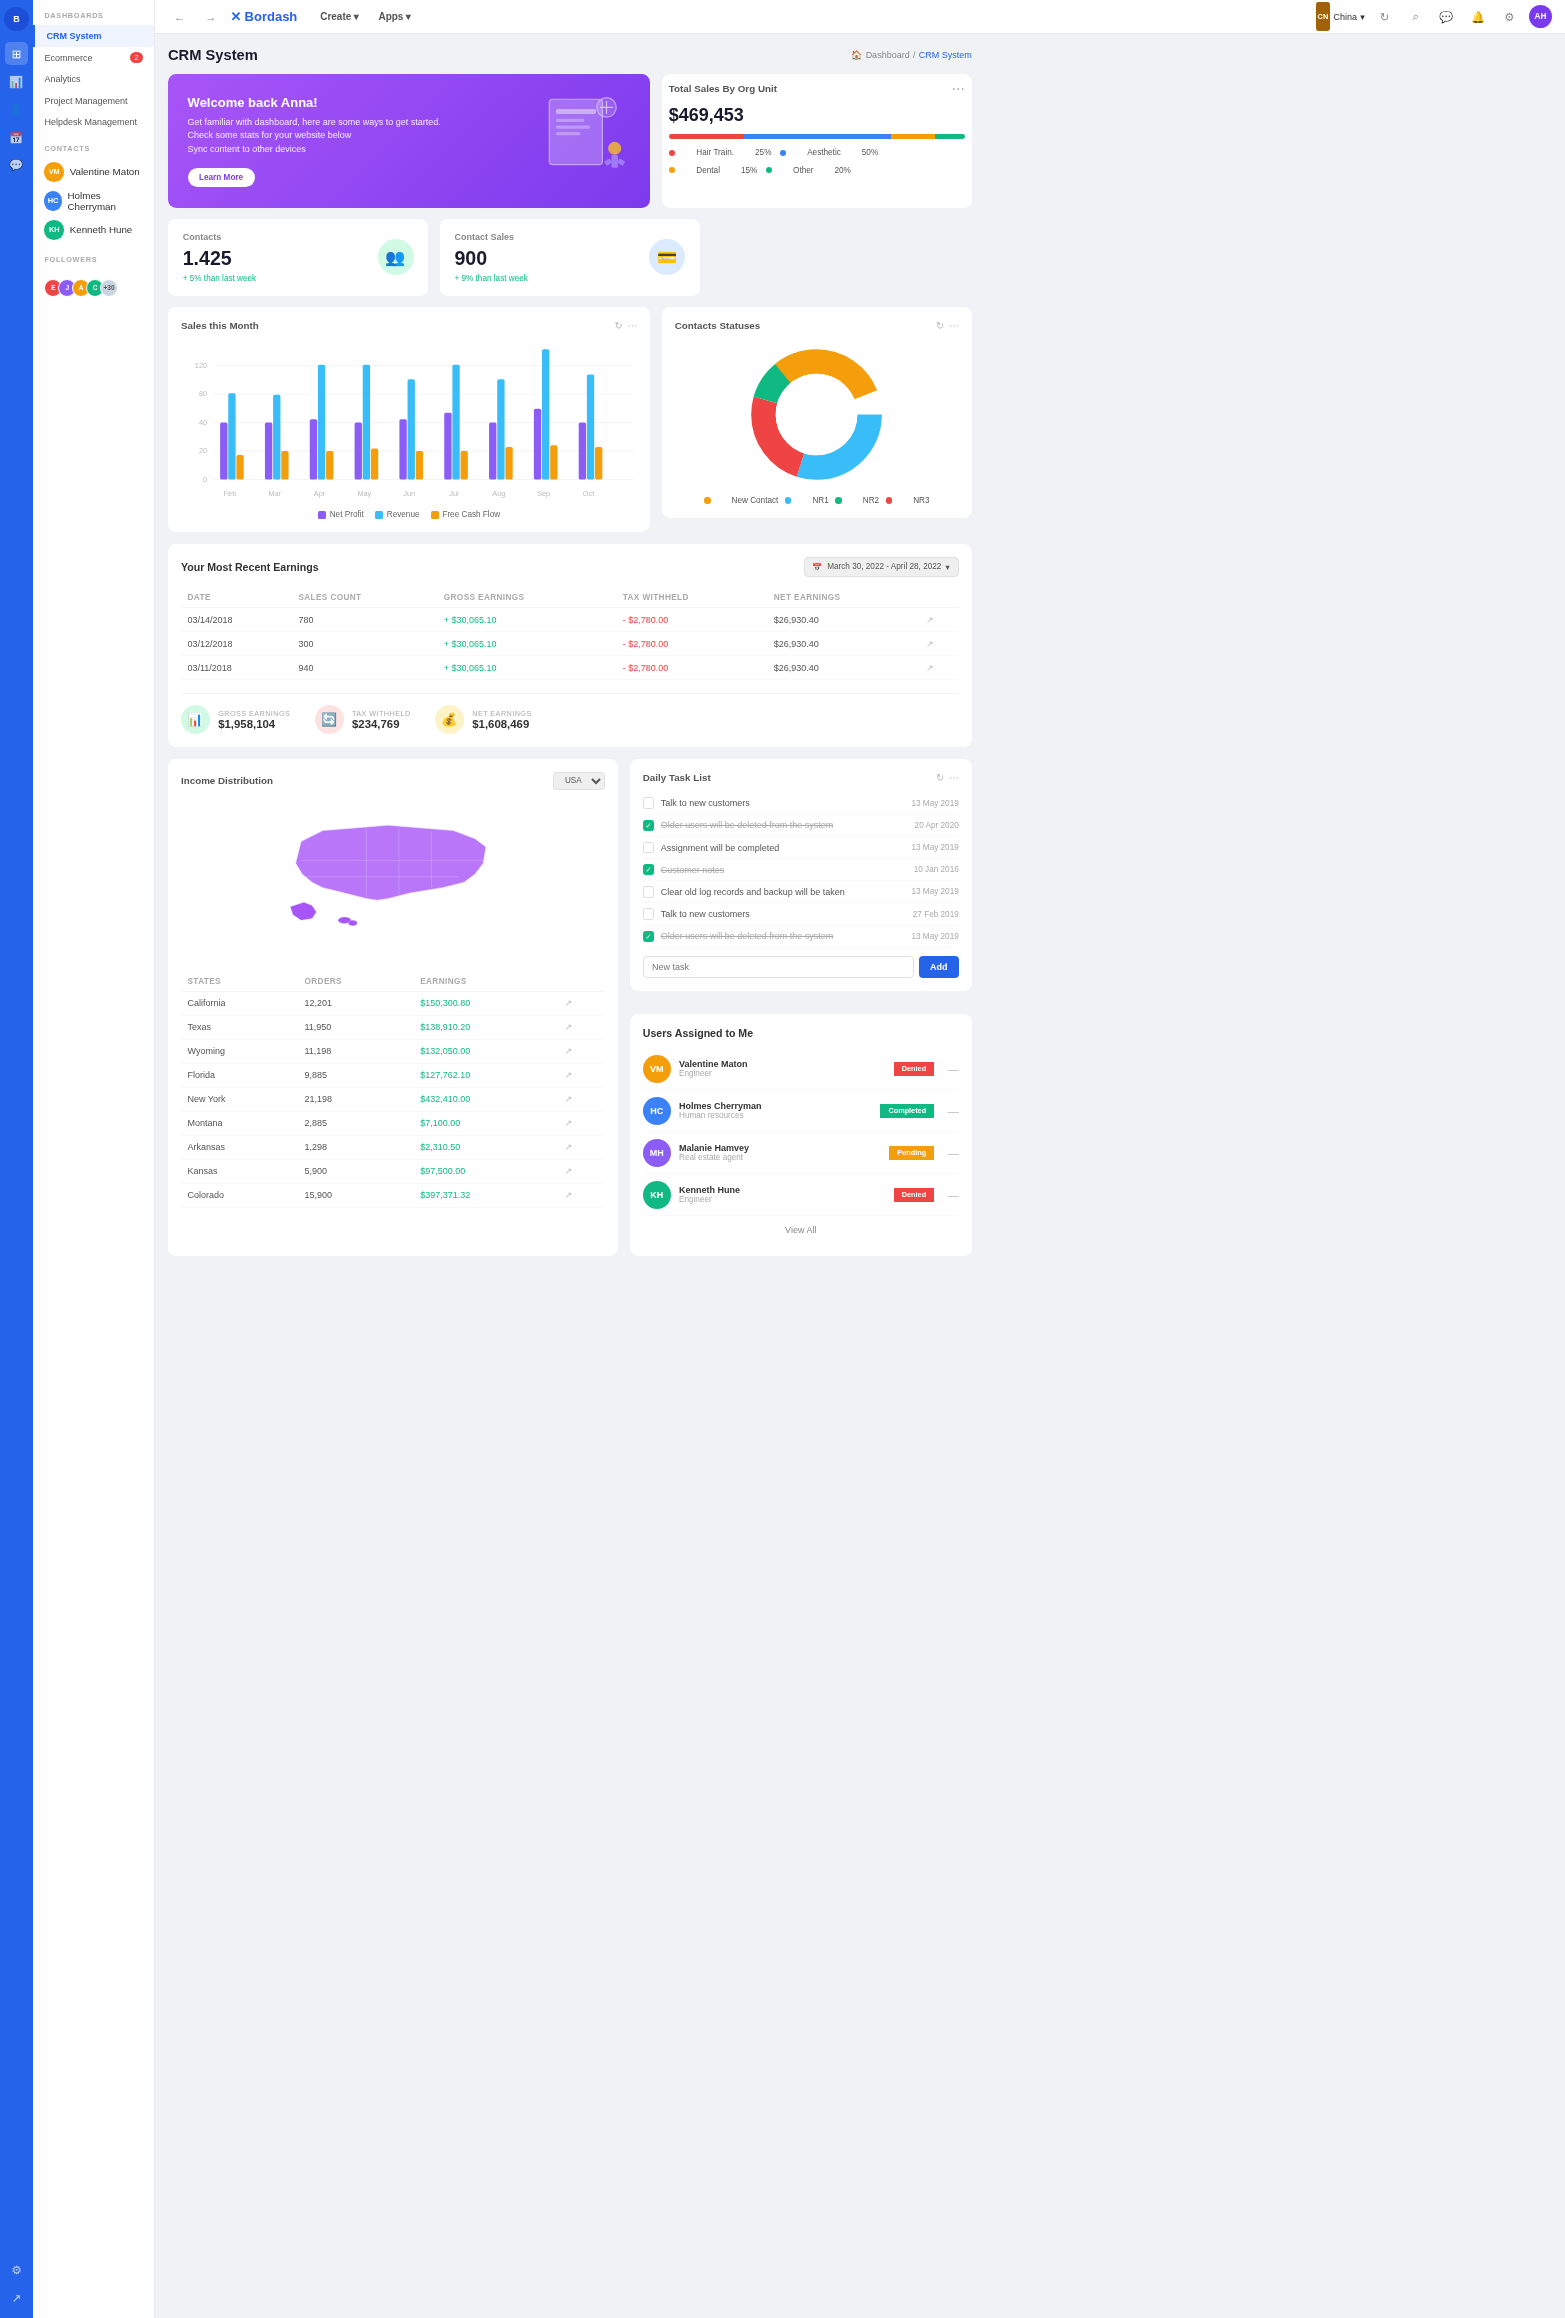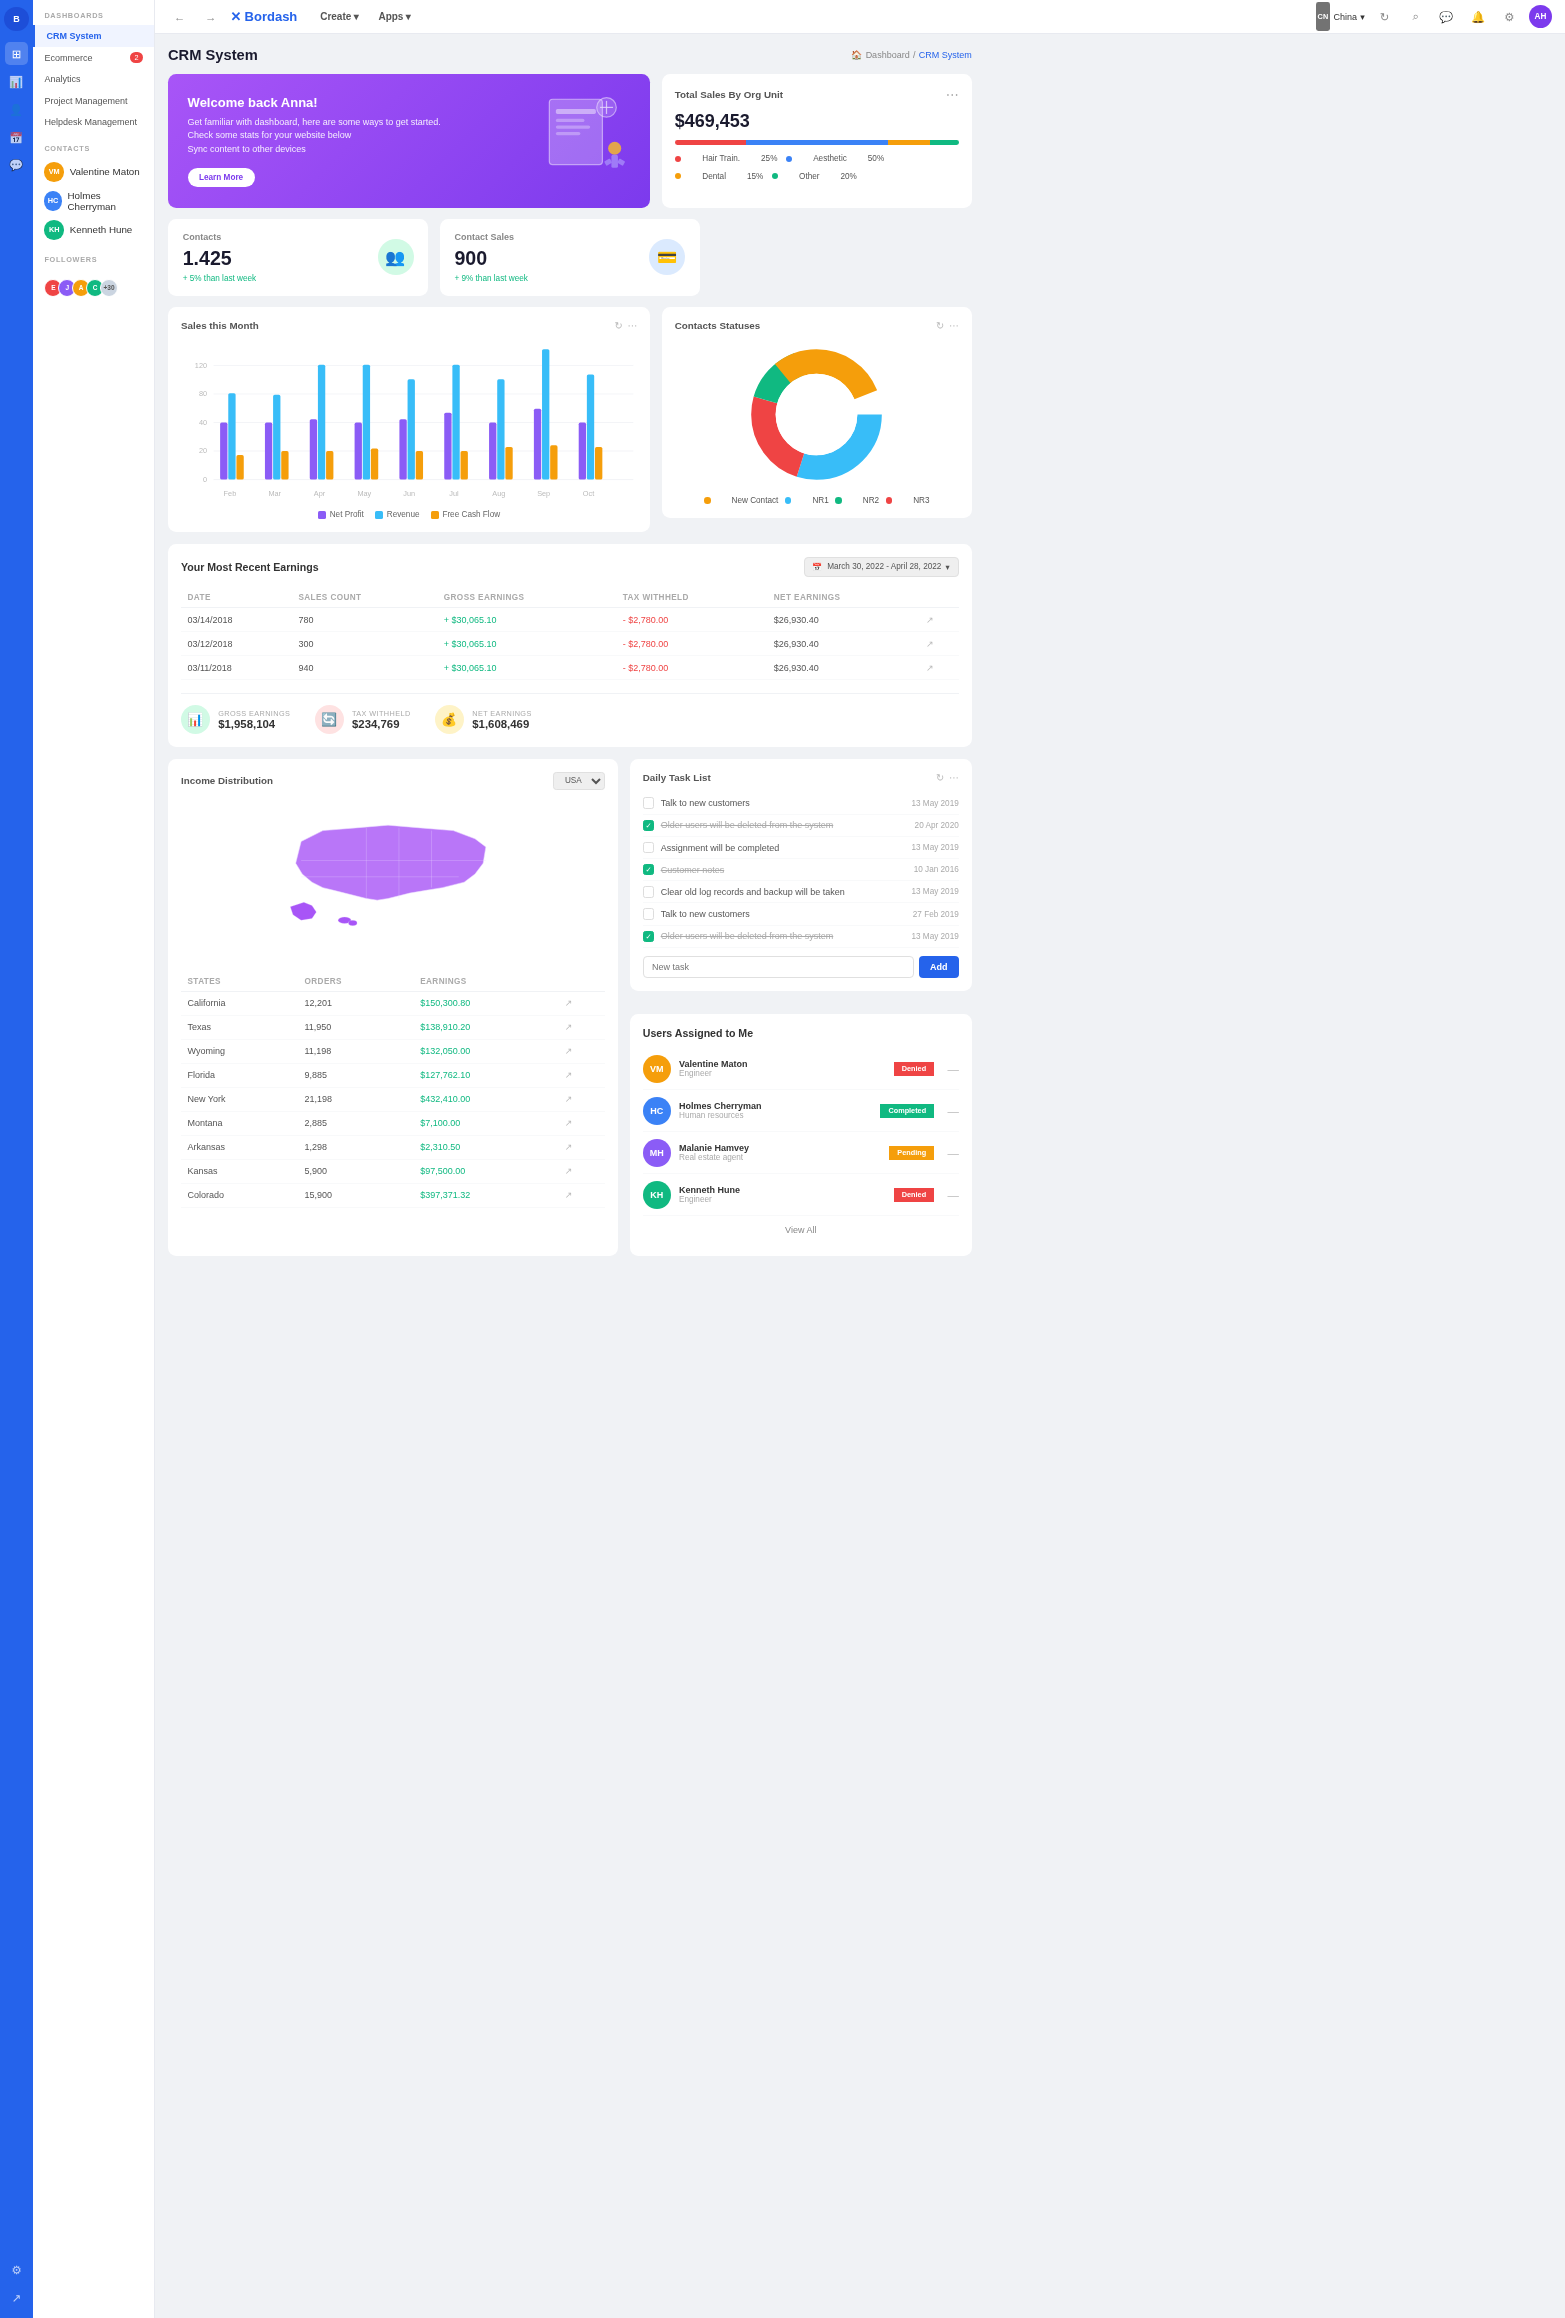--- a/index.html
+++ b/index.html
@@ -126,21 +126,21 @@
       gap: 8.2px;
     }
     .topbar-logo { font-weight: 700; font-size: 11.4px; color: #1a1a2e; margin-right: 6.5px; display: flex; align-items: center; gap: 3.3px; }
     .topbar-logo span { color: #2563eb; font-size: 13px; }
     .topbar-nav { display: flex; align-items: center; gap: 3.3px; }
     .topbar-btn { display: flex; align-items: center; gap: 2.4px; padding: 3.3px 8.2px; border-radius: 4.1px; cursor: pointer; font-size: 10px; color: #555; border: none; background: none; font-weight: bold; }
     .topbar-right { margin-left: auto; display: flex; align-items: center; gap: 8.2px; }
     .topbar-flag { display: flex; align-items: center; gap: 3.3px; font-size: 9px; cursor: pointer; }
     .topbar-icon-btn { width: 23px; height: 23px; display: flex; align-items: center; justify-content: center; cursor: pointer; color: #888; font-size: 11.4px; border-radius: 50%; }
     .topbar-avatar { width: 23px; height: 23px; border-radius: 50%; background: #7c3aed; display: flex; align-items: center; justify-content: center; color: white; font-size: 8.2px; font-weight: bold; cursor: pointer; }
-    .red-dot { width: 14.7px; height: 29px; background: #737373; border-radius: 2.4px; display: flex; align-items: center; justify-content: center; color: white; font-size: 7.3px; font-weight: bold; }
+    .red-dot { width: 14.7px; height: 29px; background: #a16207; border-radius: 2.4px; display: flex; align-items: center; justify-content: center; color: white; font-size: 7.3px; font-weight: bold; }
 
     
     .main-content {
       margin-left: 155px;
       margin-top: 34px;
       padding: 13px;
       min-height: calc(100vh - 34px);
     }
     .page-header { display: flex; align-items: center; justify-content: space-between; margin-bottom: 11.4px; }
     .page-title { font-size: 14.7px; font-weight: 700; color: #1a1a2e; }
@@ -170,21 +170,21 @@
       color: #7c3aed;
       border: none;
       padding: 4.9px 11.4px;
       border-radius: 16.3px;
       font-size: 8.2px;
       font-weight: 600;
       cursor: pointer;
     }
     .welcome-illustration { font-size: 49px; opacity: 0.8; }
 
-    .total-sales-card { background: white; border-radius: 8.2px; padding: 13px; }
+    .total-sales-card { background: white; border-radius: 8.2px; padding: 7px; }
     .card-header-row { display: flex; justify-content: space-between; align-items: center; margin-bottom: 8.2px; }
     .card-title { font-size: 9.8px; font-weight: 600; color: #555; }
     .card-menu { color: #999; cursor: pointer; font-size: 13px; }
     .sales-amount { font-size: 18px; font-weight: 700; color: #1a1a2e; margin-bottom: 8.2px; }
     .progress-bar-wrap { height: 4.9px; background: #f0f2f5; border-radius: 2.4px; overflow: hidden; display: flex; margin-bottom: 9.8px; }
     .progress-segment { height: 100%; }
     .sales-legend { display: flex; flex-wrap: wrap; gap: 8.2px; }
     .legend-item { display: flex; align-items: center; gap: 21px; font-size: 8.2px; color: #555; }
     .legend-dot { width: 6.5px; height: 6.5px; border-radius: 50%; }
 

